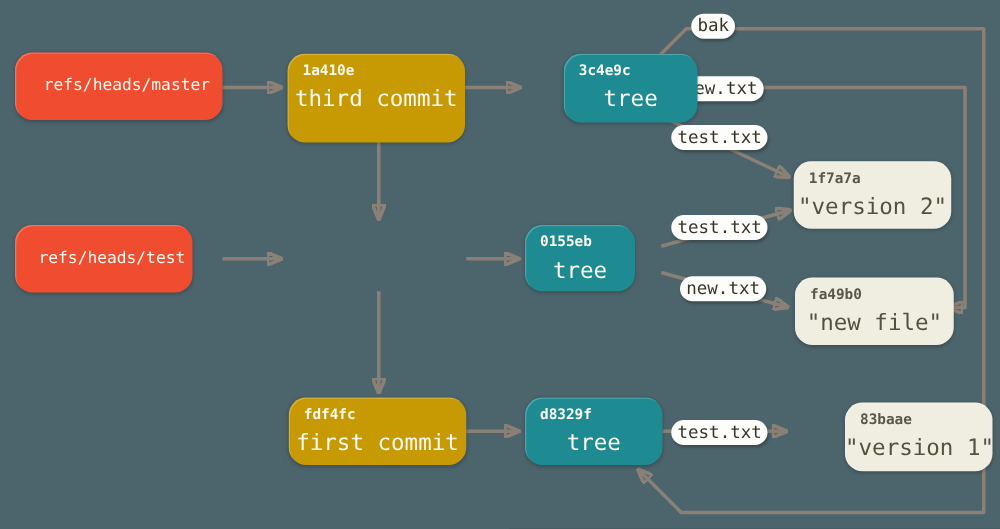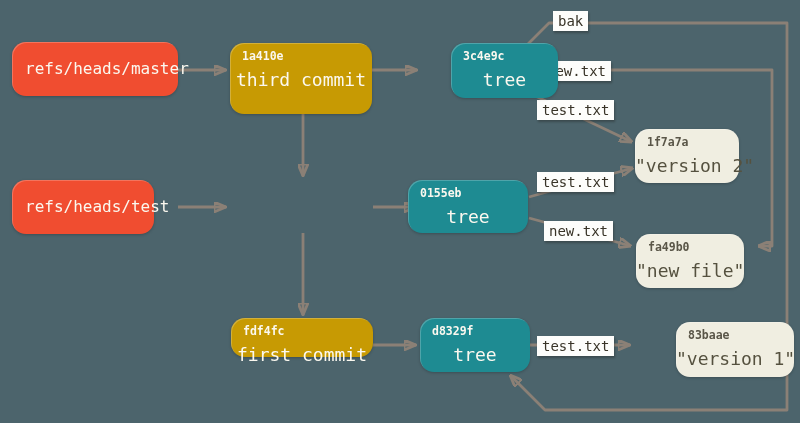--- a/index.html
+++ b/index.html
@@ -21,43 +21,43 @@
     box-shadow:0 1px 3px rgba(0,0,0,.22), inset 1px 1px 0 rgba(255,255,255,.22);
     color:var(--node_text);
   }
   .node .hash{
     position:absolute;left:12px;top:6px;font-size:11.5px;font-weight:bold;letter-spacing:0;
   }
   .node .nlabel{
     position:absolute;left:0;right:0;top:26px;text-align:center;font-size:18px;white-space:nowrap;
   }
   .ref{background:var(--ref);}
-  .ref .nlabel{top:0;line-height:54px;font-size:16px;padding-left:13px;}
+  .ref .nlabel{top:0;line-height:54px;font-size:13px;padding-left:13px;}
   .commit{background:var(--commit);}
   .tree{background:var(--tree);}
   .blob{background:var(--blob);color:var(--blob_text);}
   .blob .hash{color:#5a5648;}
 
   .chip{
     position:absolute;background:var(--chip_bg);color:var(--chip_text);
-    font-size:14px;line-height:18px;padding:1px 5px;border-radius:0;
+    font-size:14px;line-height:18px;padding:1px 5px;border-radius:10px;
     box-shadow:1px 2px 2px rgba(30,30,25,.35);white-space:nowrap;
   }
 
   
   .p-ref-master{left:12px;top:42px;width:166px;height:54px;}
   .p-ref-test  {left:12px;top:180px;width:142px;height:54px;}
   .p-commit-3  {left:230px;top:43px;width:142px;height:71px;}
   .p-commit-2  {left:230px;top:178px;width:143px;height:55px;}
-  .p-commit-1  {left:231px;top:318px;width:142px;height:39px;}
+  .p-commit-1  {left:231px;top:318px;width:142px;height:54px;}
   .p-tree-1    {left:421px;top:43px;width:107px;height:55px;margin-left:30px;}
-  .p-tree-2    {left:408px;top:180px;width:120px;height:53px;}
+  .p-tree-2    {left:420px;top:180px;width:88px;height:53px;}
   .p-tree-3    {left:420px;top:318px;width:110px;height:54px;}
-  .p-blob-1    {left:635px;top:129px;width:104px;height:54px;}
-  .p-blob-2    {left:636px;top:222px;width:108px;height:54px;margin-top:12px;}
+  .p-blob-1    {left:635px;top:129px;width:126px;height:54px;}
+  .p-blob-2    {left:636px;top:222px;width:127px;height:54px;}
   .p-blob-3    {left:635px;top:322px;width:118px;height:55px;margin-left:41px;}
 
   
   .p-chip-bak   {left:553px;top:11px;}
   .p-chip-new1  {left:542px;top:61px;}
   .p-chip-test1 {left:537px;top:100px;}
   .p-chip-test2 {left:537px;top:172px;}
   .p-chip-new2  {left:544px;top:221px;}
   .p-chip-test3 {left:537px;top:336px;}
 </style>

